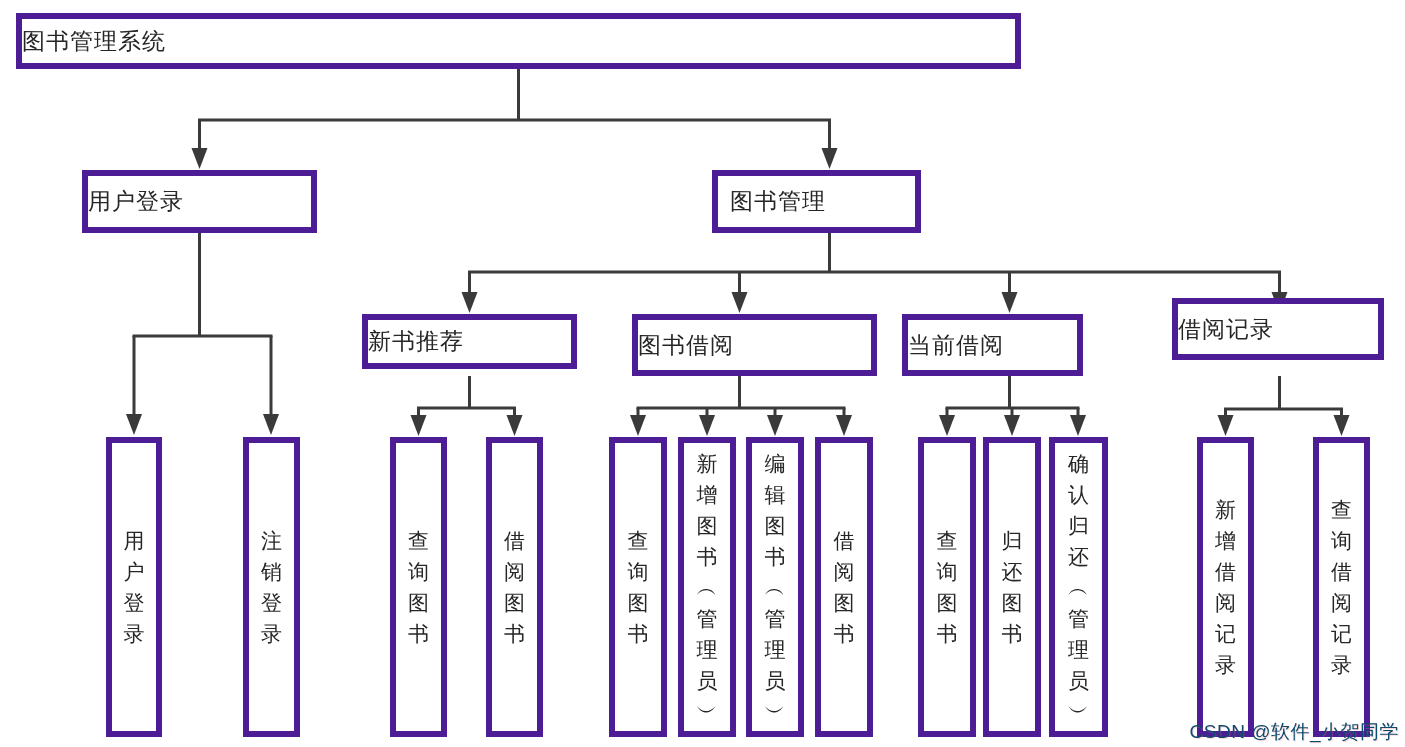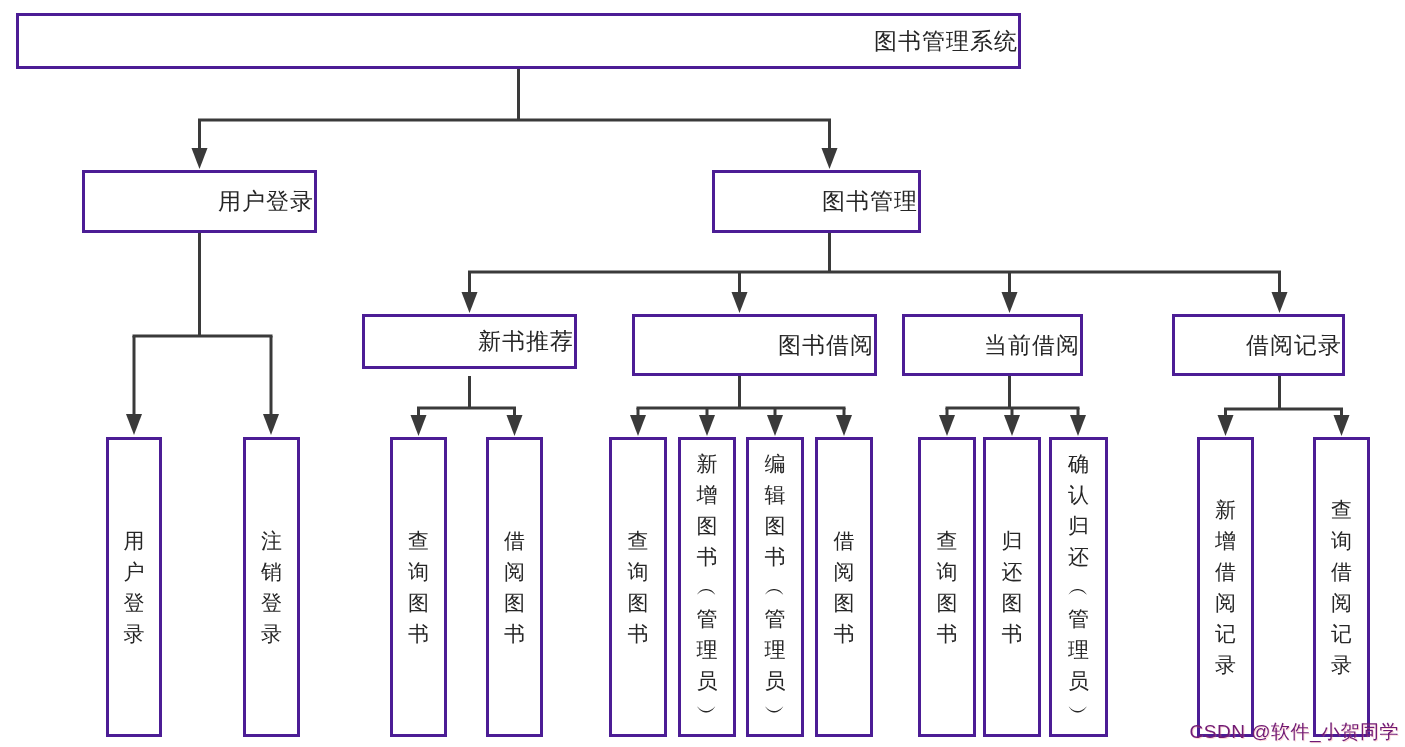--- a/index.html
+++ b/index.html
@@ -18,25 +18,25 @@
   }
   svg.wires {
     position: absolute;
     left: 0; top: 0;
     width: 1405px; height: 747px;
     z-index: 1;
   }
   .node {
     position: absolute;
     box-sizing: border-box;
-    border: 3px solid #4c1d95;
+    border: 6px solid #4c1d95;
     background: #ffffff;
     display: flex;
     align-items: center;
-    justify-content: flex-end;
+    justify-content: flex-start;
     z-index: 2;
   }
   .hlabel {
     font-size: 23px;
     letter-spacing: 1px;
     color: #262626;
     white-space: nowrap;
   }
   .leaf {
     top: 437px;
@@ -54,21 +54,21 @@
     font-size: 21px;
     line-height: 31px;
     color: #262626;
     text-align: center;
   }
   .watermark {
     position: absolute;
     right: 6px;
     bottom: 2px;
     font-size: 19px;
-    color: #701a75;
+    color: #0c4a6e;
     text-shadow: 1px 1px 0 rgba(250, 120, 120, 0.28);
     z-index: 3;
     white-space: nowrap;
     letter-spacing: 0.5px;
   }
 </style>
 </head>
 <body>
 
 <div class="canvas">
@@ -148,21 +148,21 @@
 
   <div class="node" style="left:362px; top:314px; width:215px; height:55px;">
     <span class="hlabel">新书推荐</span>
   </div>
   <div class="node" style="left:632px; top:314px; width:245px; height:62px;">
     <span class="hlabel">图书借阅</span>
   </div>
   <div class="node" style="left:902px; top:314px; width:181px; height:62px;">
     <span class="hlabel">当前借阅</span>
   </div>
-  <div class="node" style="left:1172px; top:314px; width:173px; height:62px;">
+  <div class="node" style="left:1172px; top:298px; width:212px; height:62px;">
     <span class="hlabel">借阅记录</span>
   </div>
 
   <div class="node leaf" style="left:106px; width:56px;">
     <div class="vtext">
         <div class="vchar">用</div>
         <div class="vchar">户</div>
         <div class="vchar">登</div>
         <div class="vchar">录</div>
       </div>

